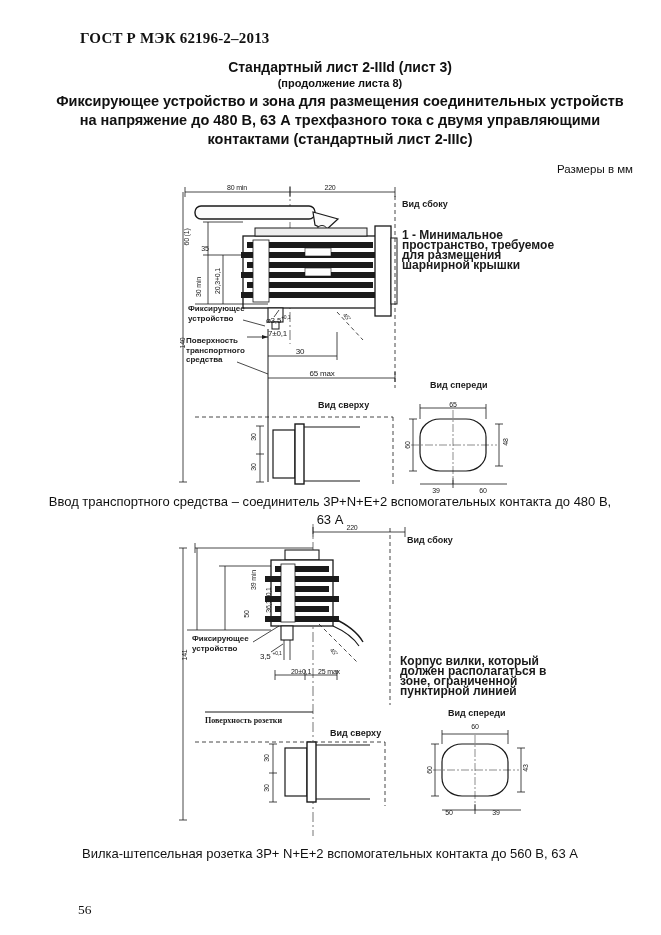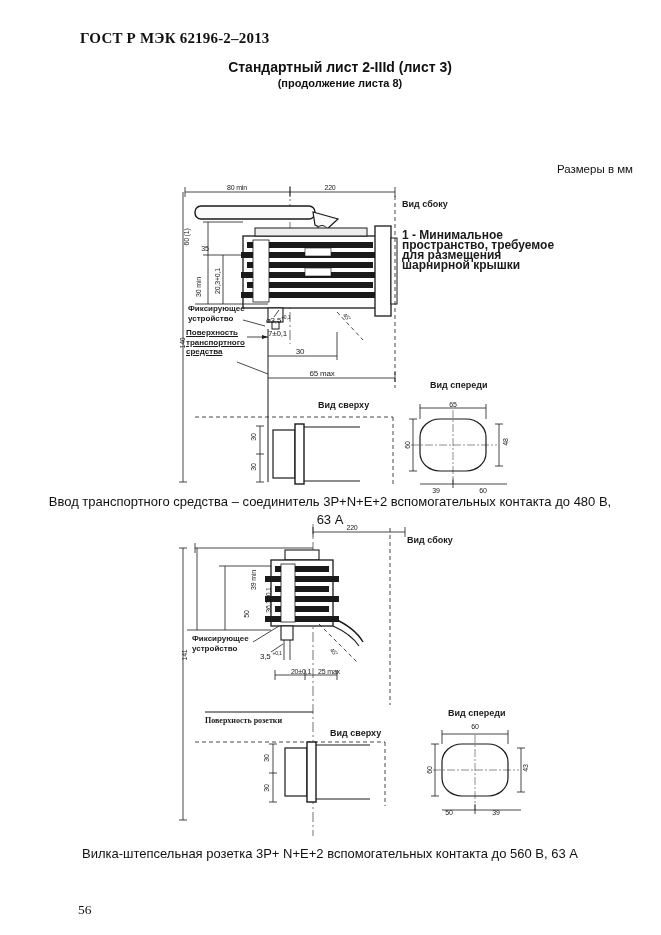--- a/index.html
+++ b/index.html
@@ -29,20 +29,21 @@
           font-size:13.5px;}
 </style>
 </head>
 <body>
 
 <div class="page">
 
   <div class="hdr">ГОСТ Р МЭК 62196-2–2013</div>
   <div class="t1">Стандартный лист 2-IIId (лист 3)</div>
   <div class="t2">(продолжение листа 8)</div>
+  <div class="t3">Фиксирующее устройство и зона для размещения соединительных устройств на напряжение до 480 В, 63 А трехфазного тока с двумя управляющими контактами (стандартный лист 2-IIIc)</div>
   <div class="units">Размеры в мм</div>
 
   <svg class="draw" style="left:75px;top:182px;" width="560" height="308" viewBox="0 0 560 308">
     <g stroke="#1a1a1a" fill="none" stroke-width="0.8">
       <line x1="110" y1="10" x2="320" y2="10"></line>
       <line x1="110" y1="5" x2="110" y2="15"></line>
       <line x1="215" y1="5" x2="215" y2="15"></line>
       <line x1="320" y1="5" x2="320" y2="15"></line>
       <line x1="215" y1="4" x2="215" y2="162" stroke-dasharray="10 3 2 3" stroke-width="0.6"></line>
       <line x1="108" y1="10" x2="108" y2="300"></line>
@@ -121,21 +122,21 @@
   <div class="vw" style="left:402px;top:199px;">Вид сбоку</div>
   <div class="note" style="left:402px;top:230px;width:160px;">1 - Минимальное пространство, требуемое для размещения шарнирной крышки</div>
   <div class="dim rc" style="left:186px;top:237px;">60 (1)</div>
   <div class="dim cc" style="left:205px;top:248px;">35</div>
   <div class="dim rc" style="left:198px;top:287px;">30 min</div>
   <div class="dim rc" style="left:217px;top:281px;">20,3+0,1</div>
   <div class="dim rc" style="left:182px;top:343px;">140</div>
   <div class="lb" style="left:188px;top:304px;width:72px;">Фиксирующее устройство</div>
   <div class="dim" style="left:266px;top:314px;font-size:8px;"><span>⌀3,5</span><sup>+0,1</sup></div>
   <div class="dim" style="left:268px;top:329px;font-size:8px;">7±0,1</div>
-  <div class="lb" style="left:186px;top:328px;width:90px;text-decoration:underline;">Поверхность транспортного средства</div>
+  <div class="lb" style="left:186px;top:336px;width:90px;">Поверхность транспортного средства</div>
   <div class="dim cc" style="left:300px;top:351px;font-size:8px;">30</div>
   <div class="dim cc" style="left:322px;top:373px;font-size:8px;">65 max</div>
   <div class="dim r45" style="left:347px;top:317px;">45°</div>
   <div class="vw" style="left:318px;top:400px;">Вид сверху</div>
   <div class="dim rc" style="left:253px;top:437px;">30</div>
   <div class="dim rc" style="left:253px;top:467px;">30</div>
   <div class="vw" style="left:430px;top:380px;">Вид спереди</div>
   <div class="dim cc" style="left:453px;top:404px;">65</div>
   <div class="dim rc" style="left:407px;top:445px;">60</div>
   <div class="dim rc" style="left:505px;top:442px;">48</div>
@@ -219,20 +220,21 @@
   <div class="vw" style="left:407px;top:535px;">Вид сбоку</div>
   <div class="dim rc" style="left:253px;top:580px;">39 min</div>
   <div class="dim rc" style="left:246px;top:614px;">50</div>
   <div class="dim rc" style="left:268px;top:600px;">36,3±0,1</div>
   <div class="dim rc" style="left:184px;top:655px;">141</div>
   <div class="lb" style="left:192px;top:634px;width:72px;">Фиксирующее устройство</div>
   <div class="dim" style="left:260px;top:650px;font-size:8px;"><span>3,5</span> <sup>+0,1</sup></div>
   <div class="dim r45" style="left:334px;top:652px;">45°</div>
   <div class="dim cc" style="left:301px;top:671px;">20±0,1</div>
   <div class="dim cc" style="left:329px;top:671px;">25 max</div>
+  <div class="note" style="left:400px;top:656px;width:170px;">Корпус вилки, который должен располагаться в зоне, ограниченной пунктирной линией</div>
   <div class="lb" style="left:205px;top:716px;width:120px;font-family:Liberation Serif, serif;">Поверхность розетки</div>
   <div class="vw" style="left:330px;top:728px;">Вид сверху</div>
   <div class="dim rc" style="left:266px;top:758px;">30</div>
   <div class="dim rc" style="left:266px;top:788px;">30</div>
   <div class="vw" style="left:448px;top:708px;">Вид спереди</div>
   <div class="dim cc" style="left:475px;top:726px;">60</div>
   <div class="dim rc" style="left:429px;top:770px;">60</div>
   <div class="dim rc" style="left:525px;top:768px;">43</div>
   <div class="dim cc" style="left:449px;top:812px;">50</div>
   <div class="dim cc" style="left:496px;top:812px;">39</div>

